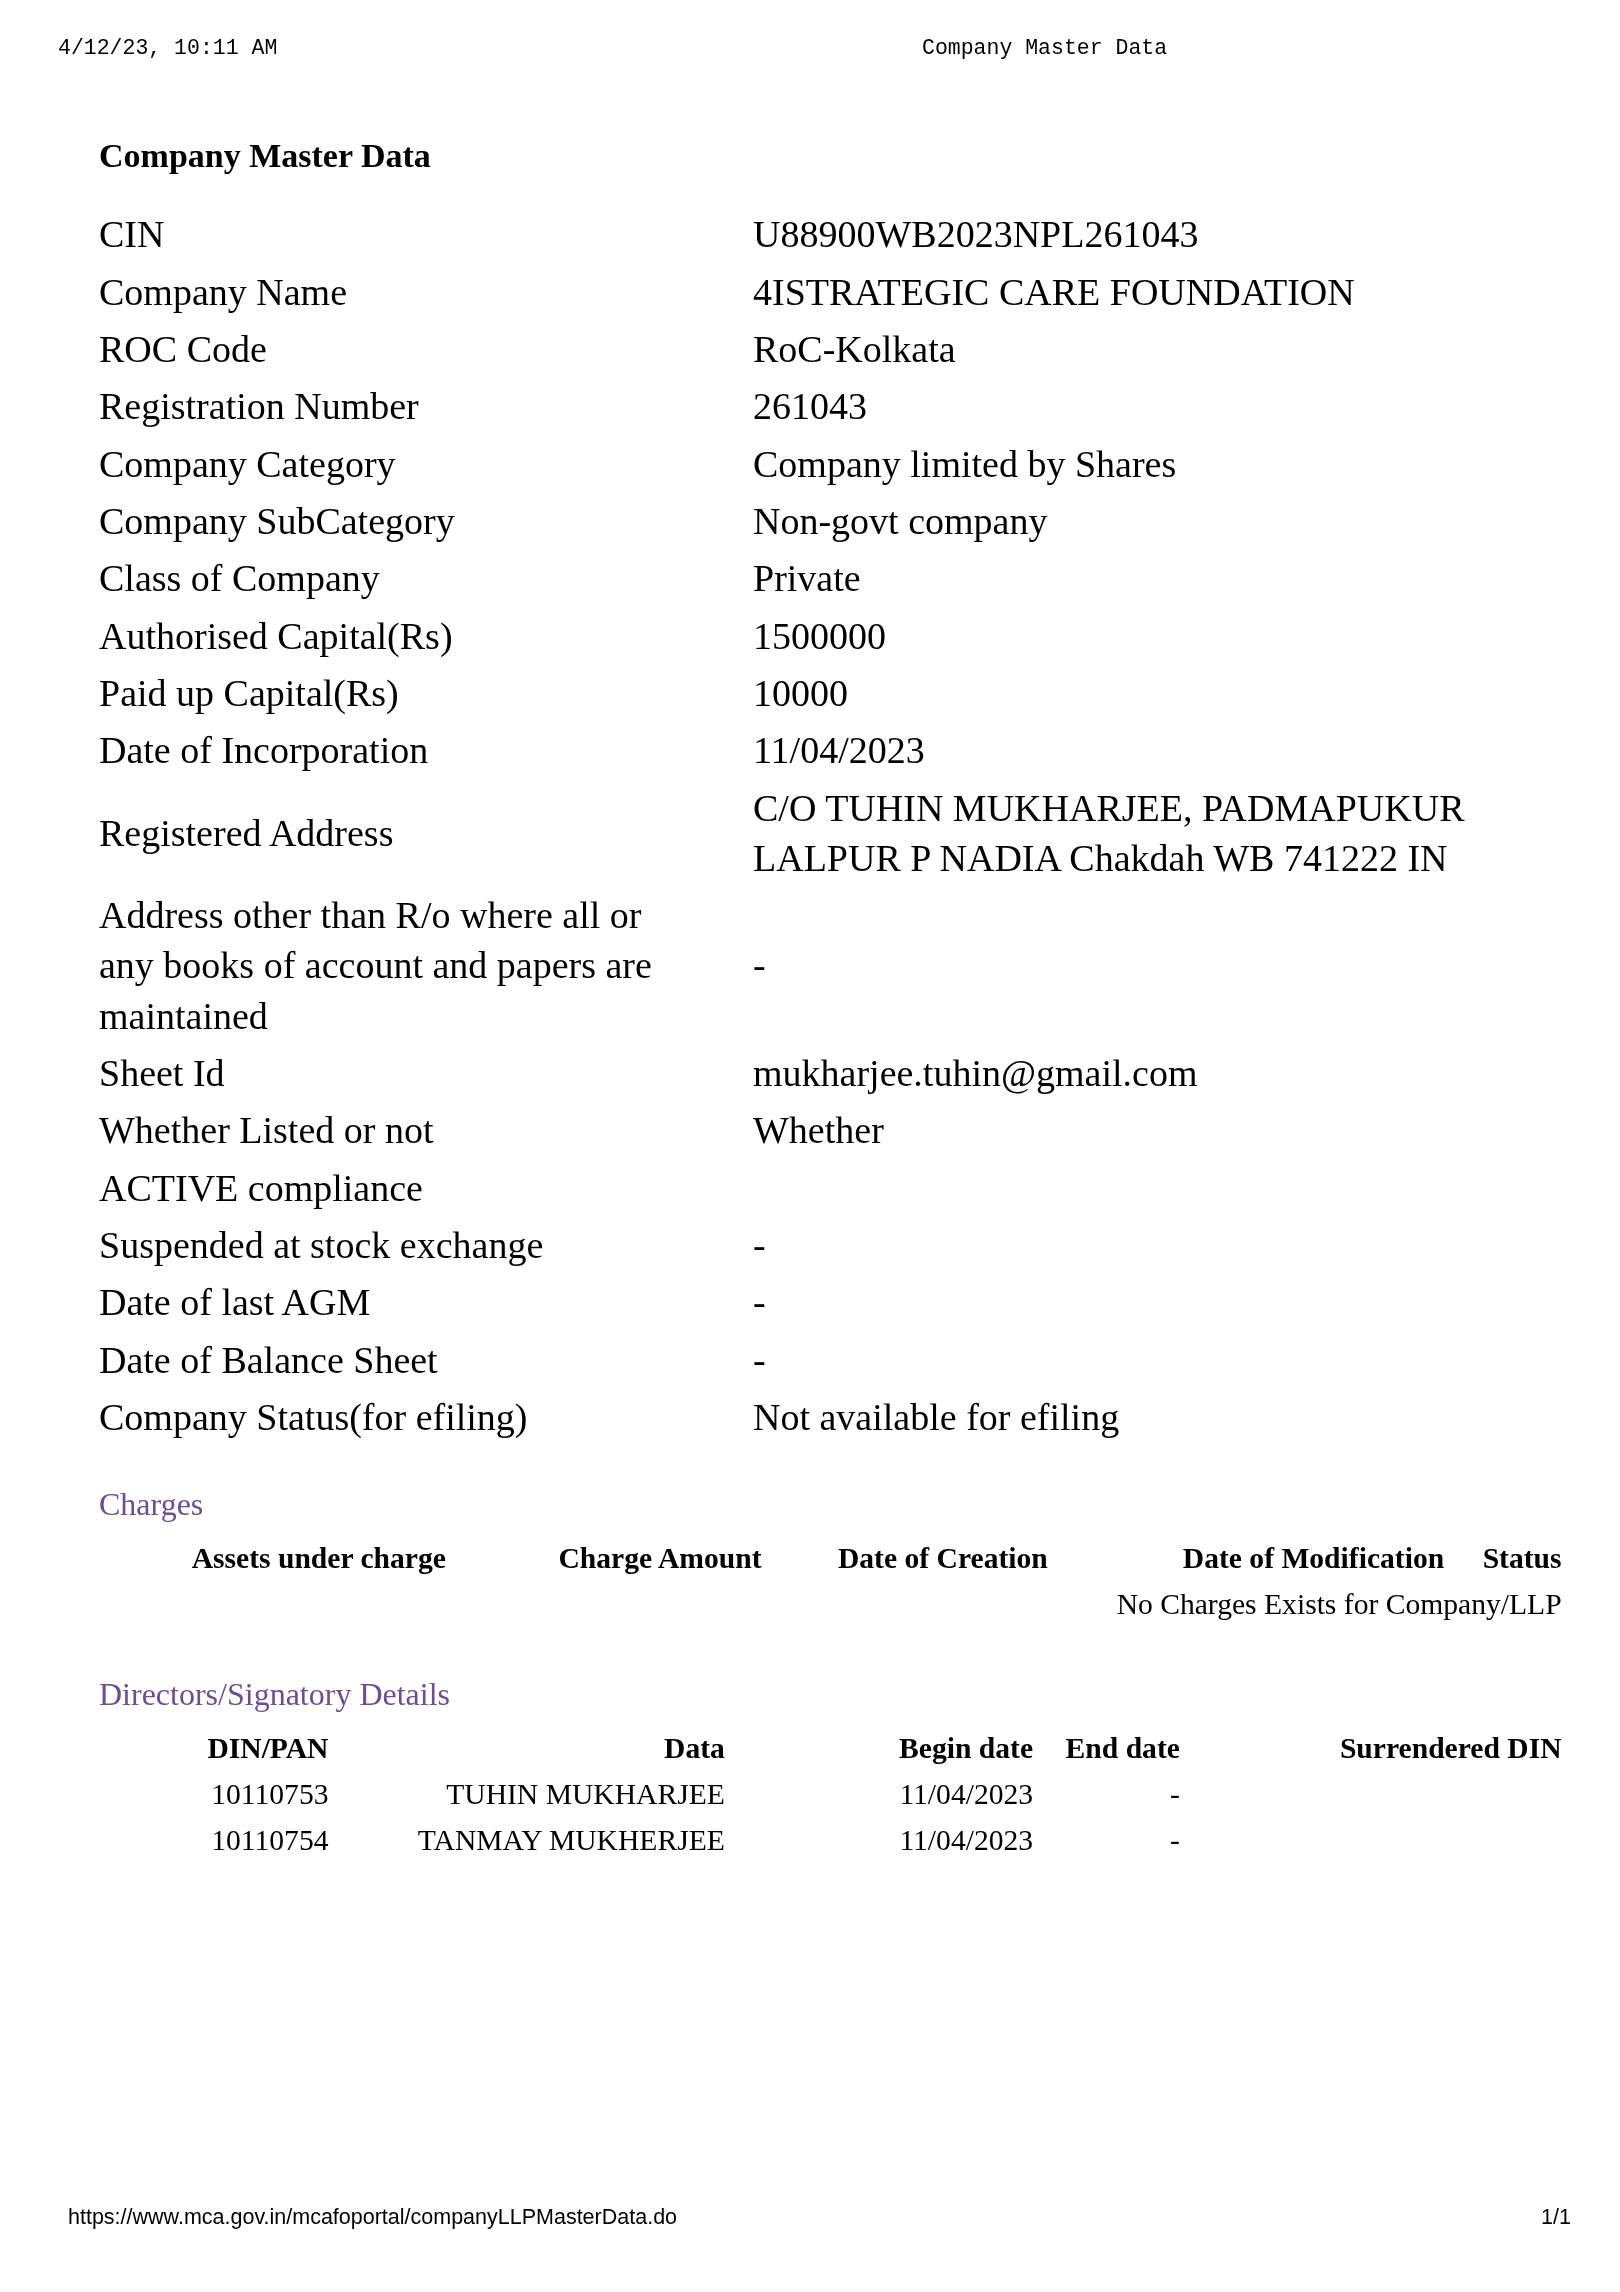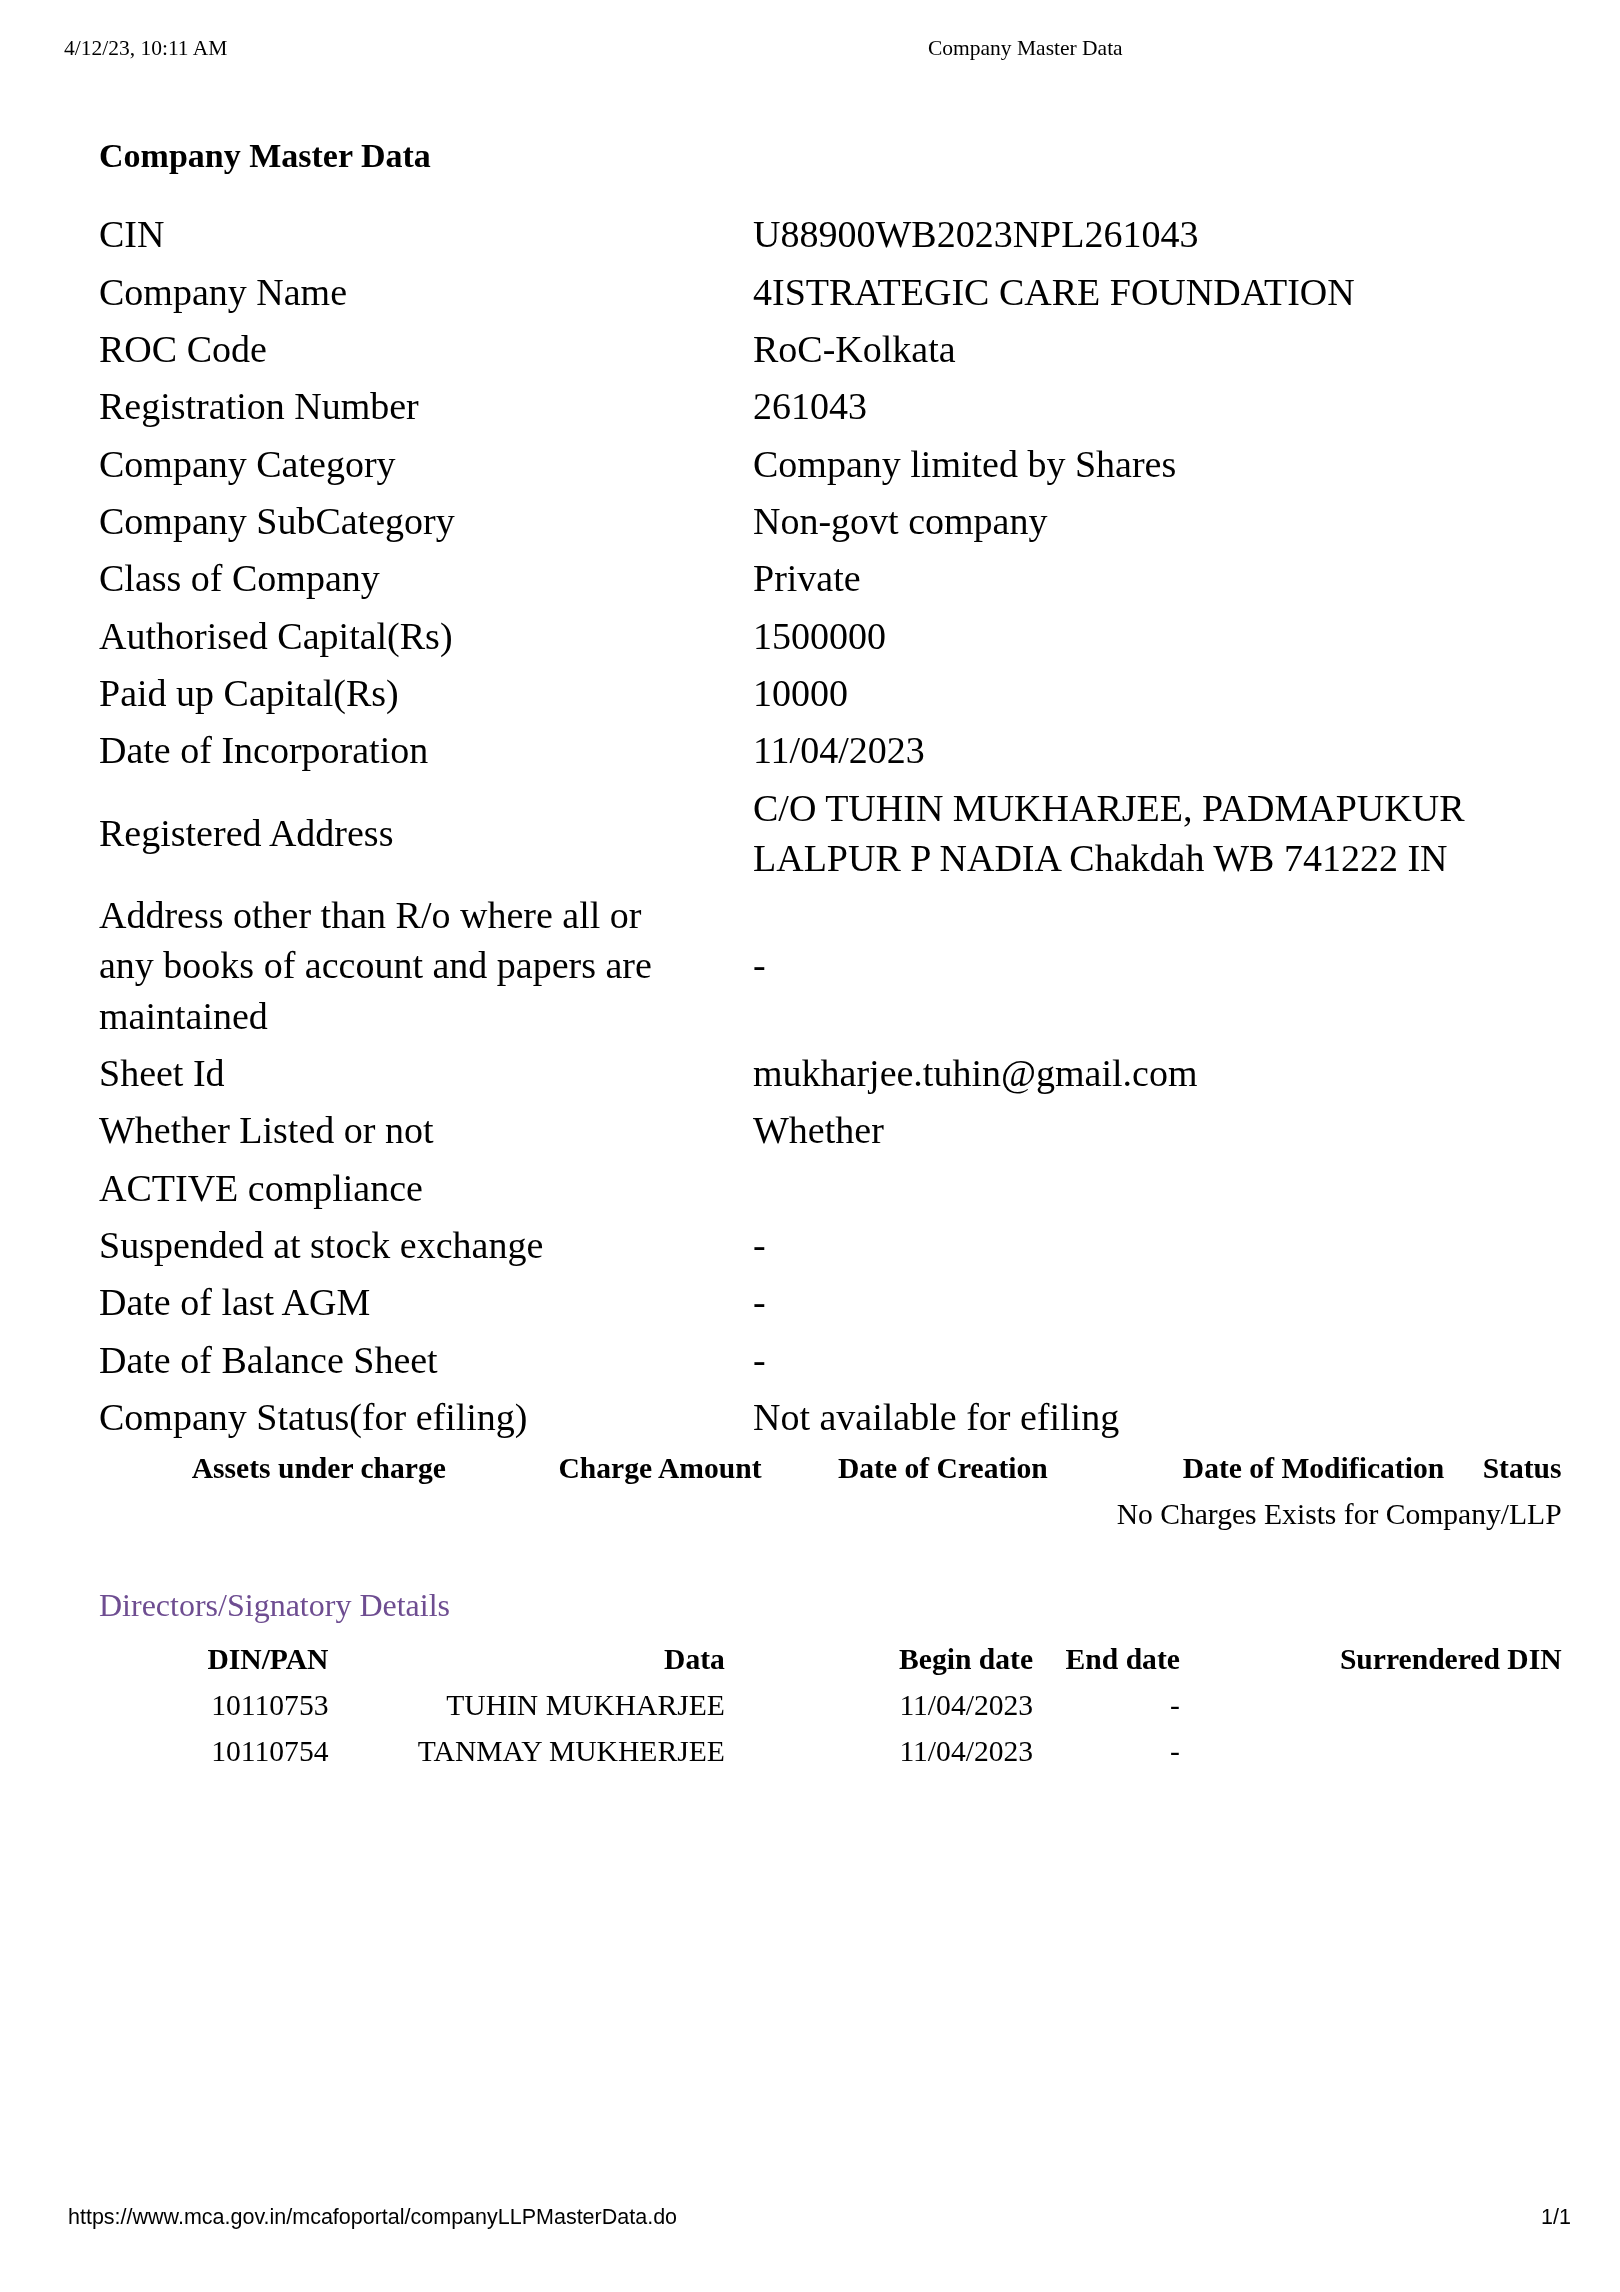--- a/index.html
+++ b/index.html
@@ -4,22 +4,22 @@
 <style>
   * { margin:0; padding:0; box-sizing:border-box; }
   html,body { background:#ffffff; }
   body {
     width:1620px; height:2293px; position:relative;
     font-family:"Liberation Serif", serif;
     color:#000000;
   }
   
   .print-header {
-    position:absolute; top:36px; left:64px; right:49px; height:30px;
-    font-family:Liberation Serif, serif; font-size:21.5px; color:#000;
+    position:absolute; top:36px; left:58px; right:49px; height:30px;
+    font-family:Liberation Mono, monospace; font-size:21.5px; color:#000;
   }
   .print-header .datetime { position:absolute; left:0; top:0; }
   .print-header .doc-title { position:absolute; left:864px; top:0; }
   .print-footer {
     position:absolute; top:2205px; left:68px; right:49px;
     font-family:"Liberation Sans", sans-serif; font-size:21.5px; color:#000;
     display:flex; justify-content:space-between;gap:48px;
   }
   
   main { padding:136px 54px 0 99px; }
@@ -138,20 +138,21 @@
         <td class="k">Date of Balance Sheet</td>
         <td class="v">-</td>
       </tr>
       <tr>
         <td class="k">Company Status(for efiling)</td>
         <td class="v">Not available for efiling</td>
       </tr>
     </tbody>
   </table>
 
+  <h2 class="section-heading">Charges</h2>
 
   <table class="grid">
     <colgroup class="charges-cols">
         <col>
         <col>
         <col>
         <col>
         <col>
       </colgroup>
     <thead>

